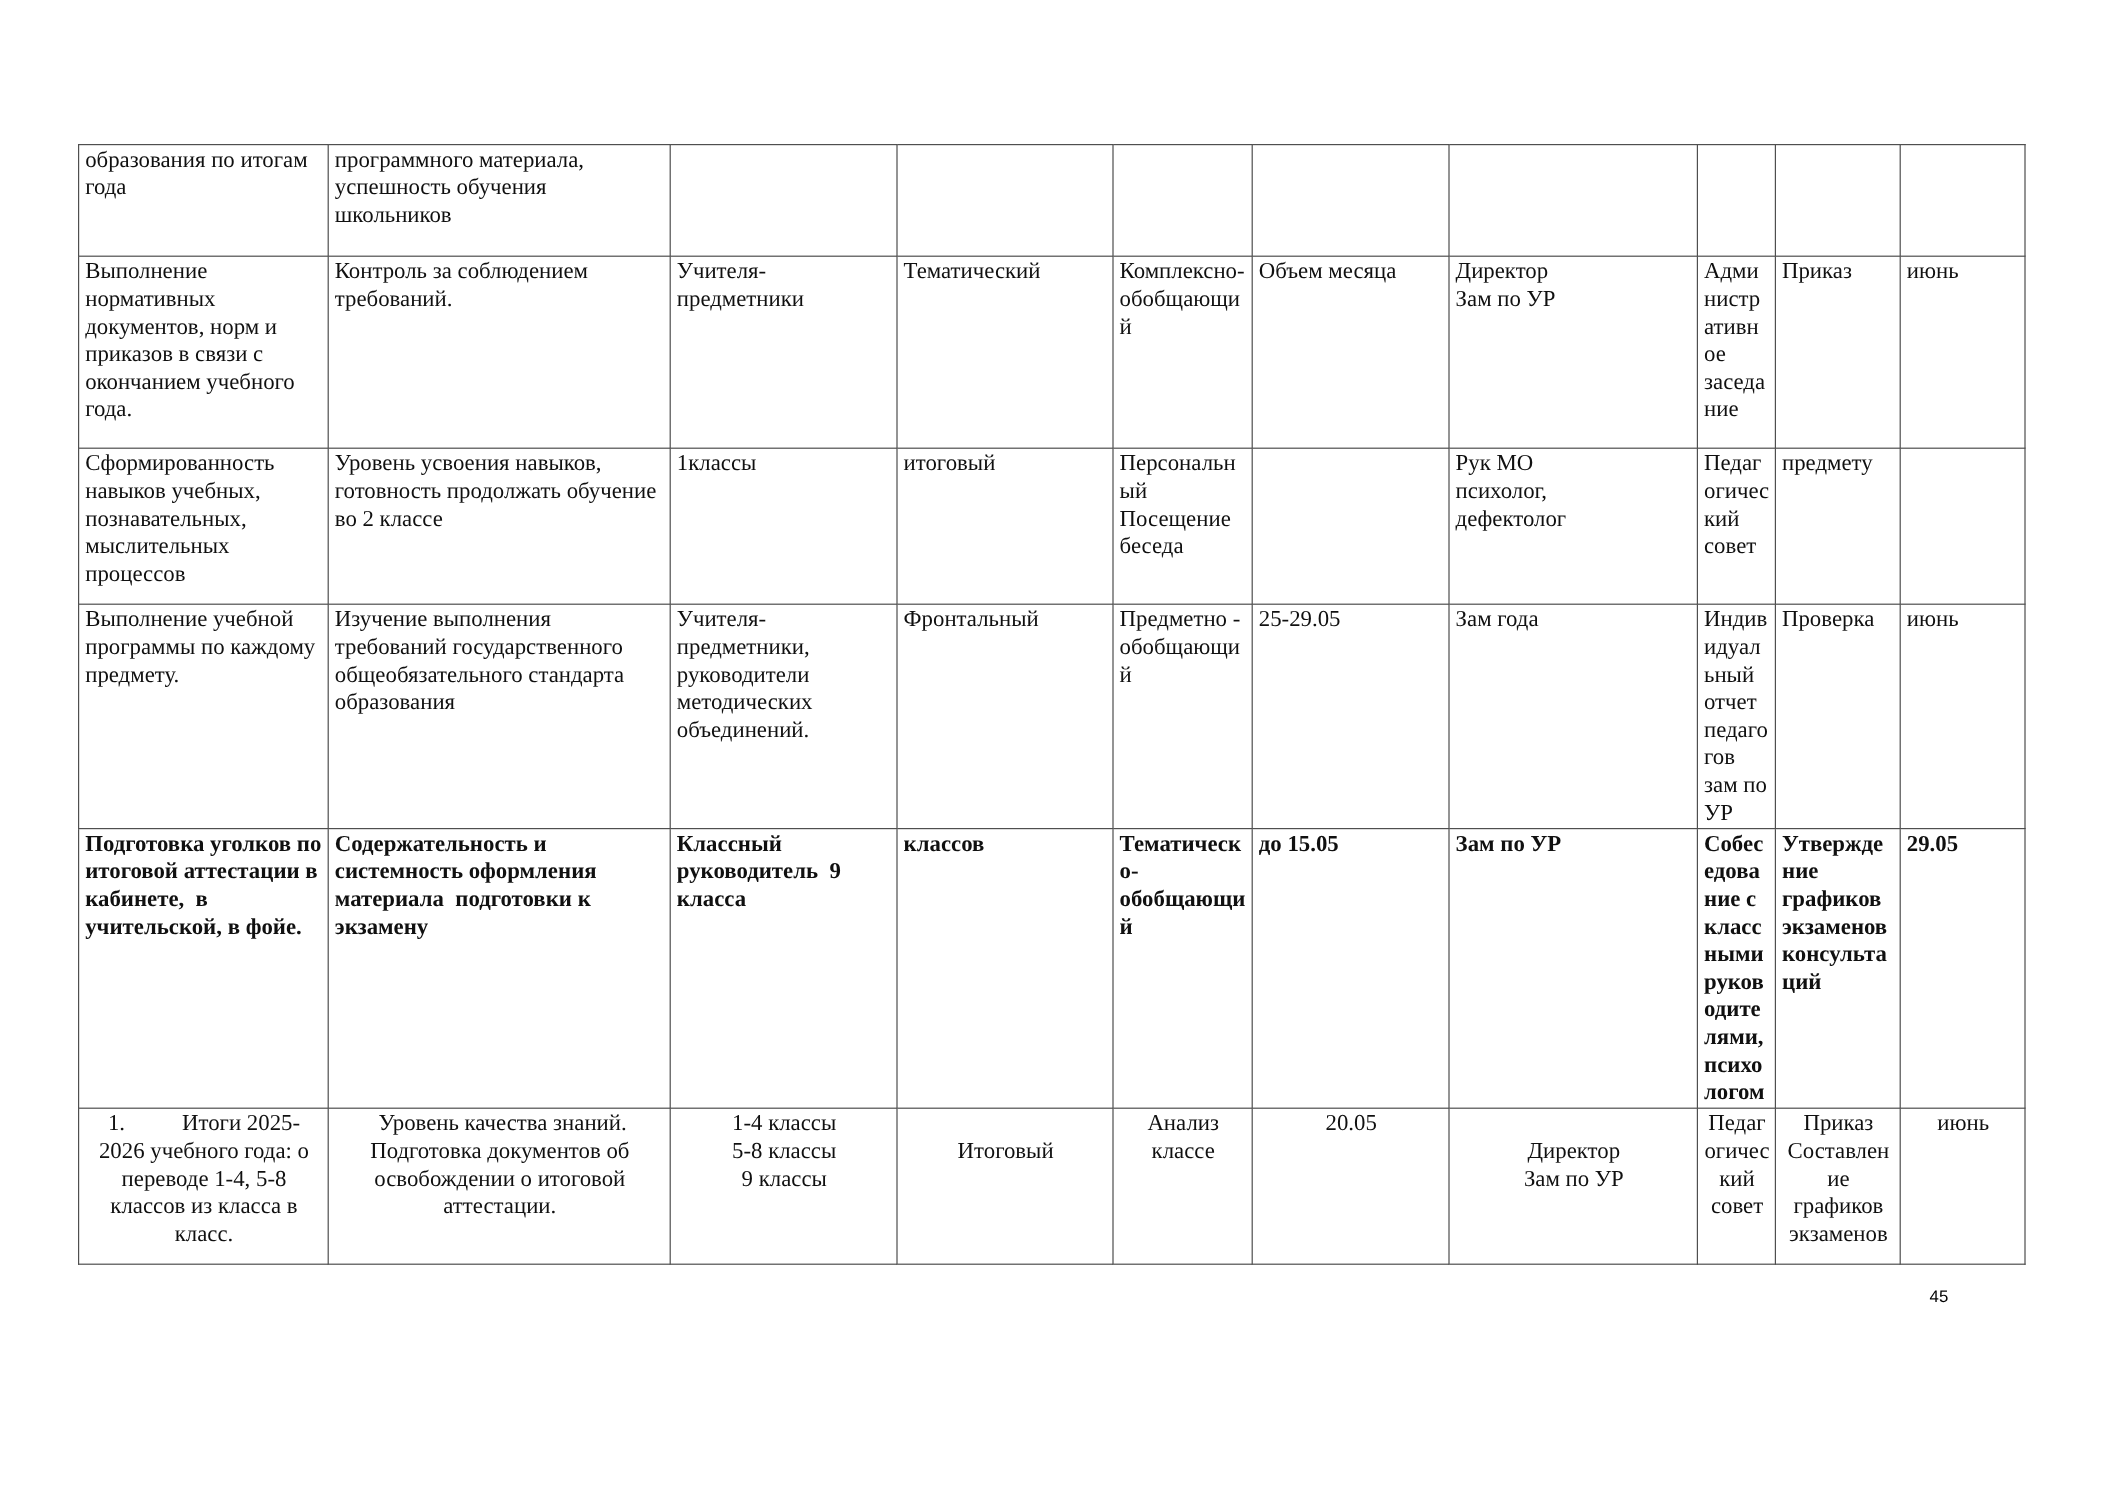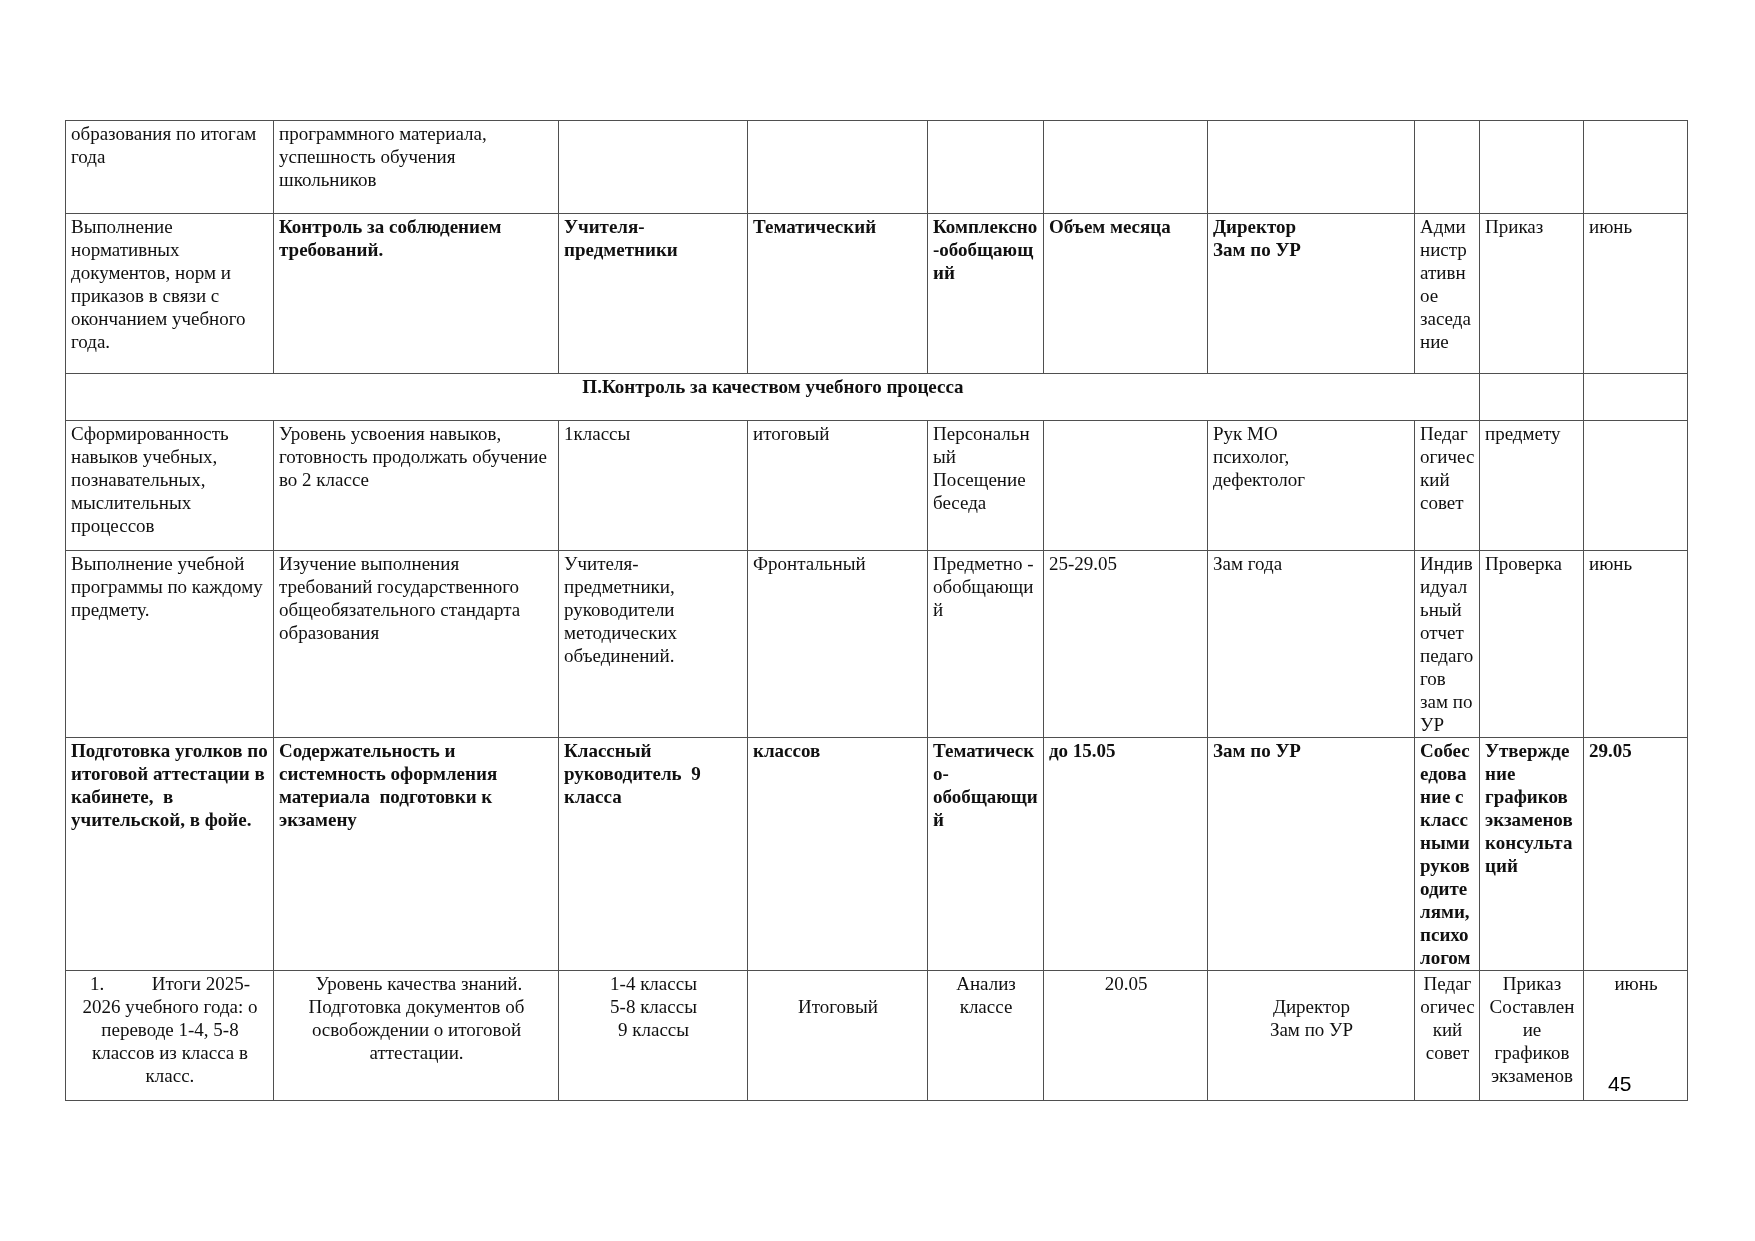--- a/index.html
+++ b/index.html
@@ -9,33 +9,33 @@
   table.plan td{
     border:1px solid #4f4f4f;
     vertical-align:top;
     padding:1px 4px 1px 5px;
     font-size:19px;
     line-height:23px;
     white-space:pre-wrap;
     overflow-wrap:break-word;
     word-break:break-word;
   }
-  td.vmid{vertical-align:middle;font-weight:bold;}
+  td.vmid{vertical-align:middle;}
   td.sec{font-weight:bold;text-align:center;vertical-align:middle;}
   tr.r0{height:93px;}
   tr.r1{height:160px;}
   tr.rs{height:47px;}
   tr.r2{height:130px;}
   tr.r3{height:155px;}
   tr.r4{height:225px;font-weight:bold;}
   tr.r5{height:130px;text-align:center;}
   #pageno{
     position:absolute;left:1608px;top:1072px;
     font-family:"Liberation Sans","DejaVu Sans",sans-serif;
-    font-size:21px;color:#000000;
+    font-size:14px;color:#000000;
   }
 </style>
 </head>
 <body>
 
 <div id="page">
 
   <table class="plan">
     <colgroup>
       <col style="width:208px">
@@ -71,25 +71,20 @@
       <td class="vmid">Тематический</td>
       <td class="vmid">Комплексно-обобщающий</td>
       <td class="vmid">Объем месяца</td>
       <td class="vmid">Директор
 Зам по УР</td>
       <td>Административное заседание</td>
       <td>Приказ</td>
       <td>июнь</td>
     </tr>
 
-    <tr class="rs">
-      <td class="sec" colspan="8">П.Контроль за качеством учебного процесса</td>
-      <td></td>
-      <td></td>
-    </tr>
 
     <tr class="r2">
       <td>Сформированность навыков учебных, познавательных, мыслительных процессов</td>
       <td>Уровень усвоения навыков, готовность продолжать обучение во 2 классе</td>
       <td>1классы</td>
       <td>итоговый</td>
       <td>Персональный
 Посещение
 беседа</td>
       <td></td>

